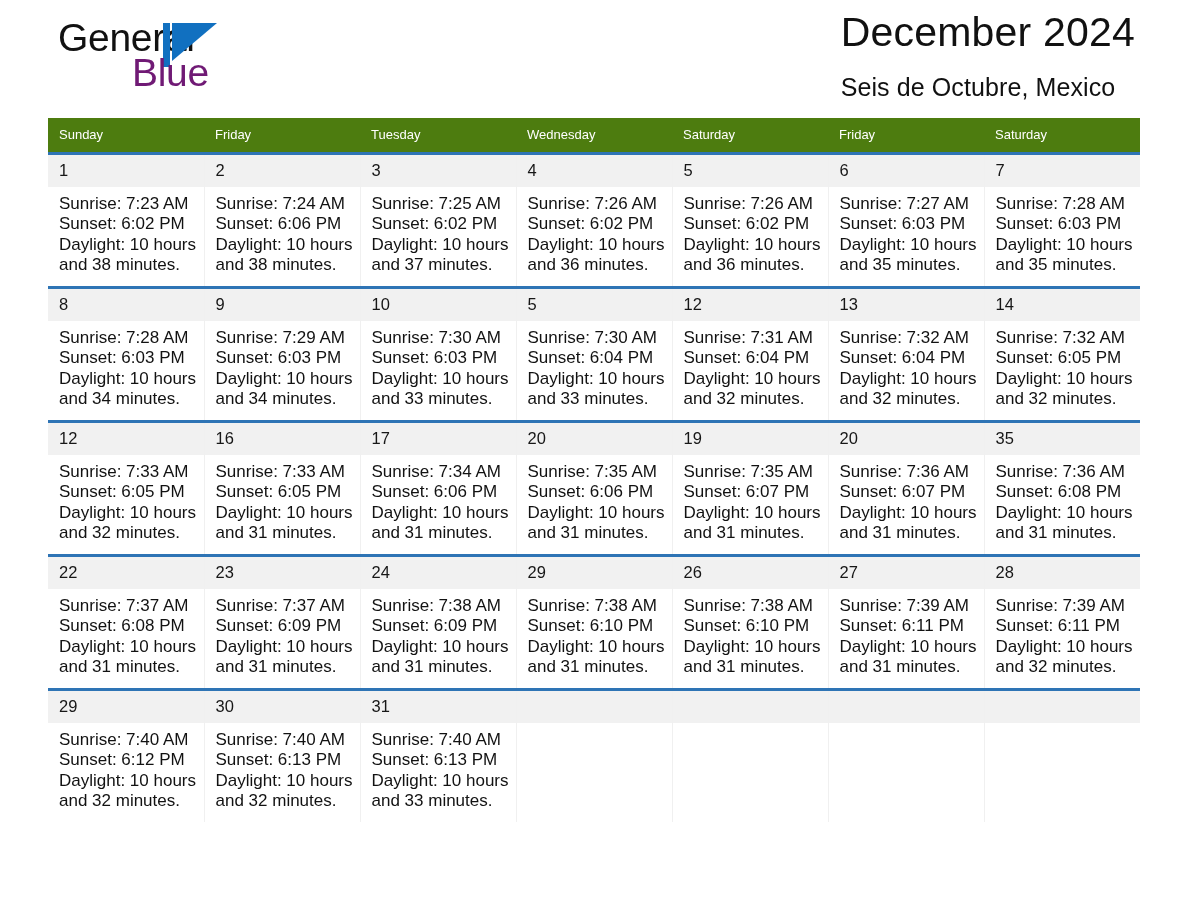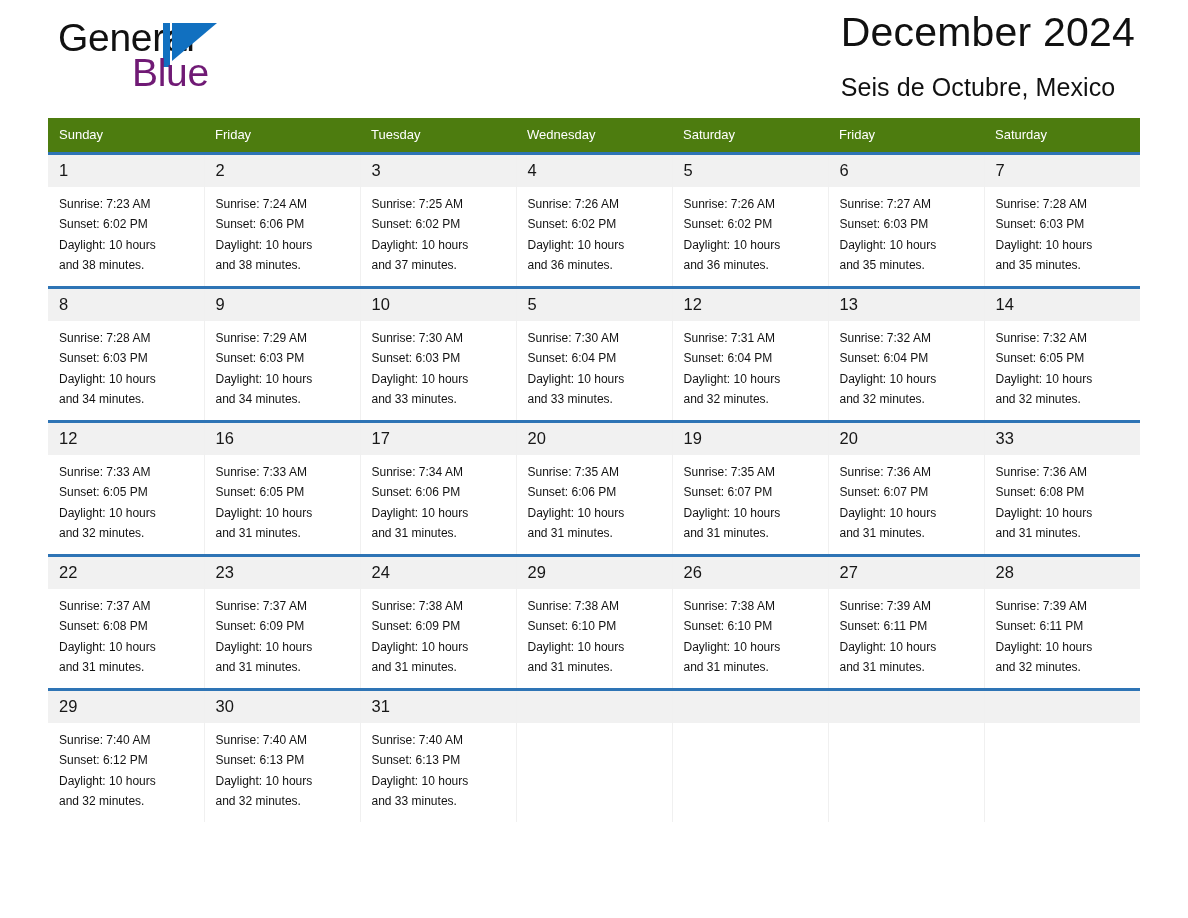--- a/index.html
+++ b/index.html
@@ -118,21 +118,21 @@
     font-size: 16.5px;
     line-height: 18px;
     color: #171717;
     padding: 6px 0 8px 11px;
     min-height: 18px;
   }
   .daynum.empty { color: transparent; }
 
   .details {
     padding: 7px 0 0 11px;
-    font-size: 12px;
+    font-size: 17px;
     line-height: 20.3px;
     color: #121212;
     white-space: pre-line;
   }
 </style>
 </head>
 <body>
 
 <div class="page">
 
@@ -308,21 +308,21 @@
 and 31 minutes.</div>
           </td>
           <td>
             <div class="daynum">20</div>
             <div class="details">Sunrise: 7:36 AM
 Sunset: 6:07 PM
 Daylight: 10 hours
 and 31 minutes.</div>
           </td>
           <td>
-            <div class="daynum">33</div>
+            <div class="daynum">35</div>
             <div class="details">Sunrise: 7:36 AM
 Sunset: 6:08 PM
 Daylight: 10 hours
 and 31 minutes.</div>
           </td>
         </tr>
         <tr class="week-row">
           <td>
             <div class="daynum">22</div>
             <div class="details">Sunrise: 7:37 AM

